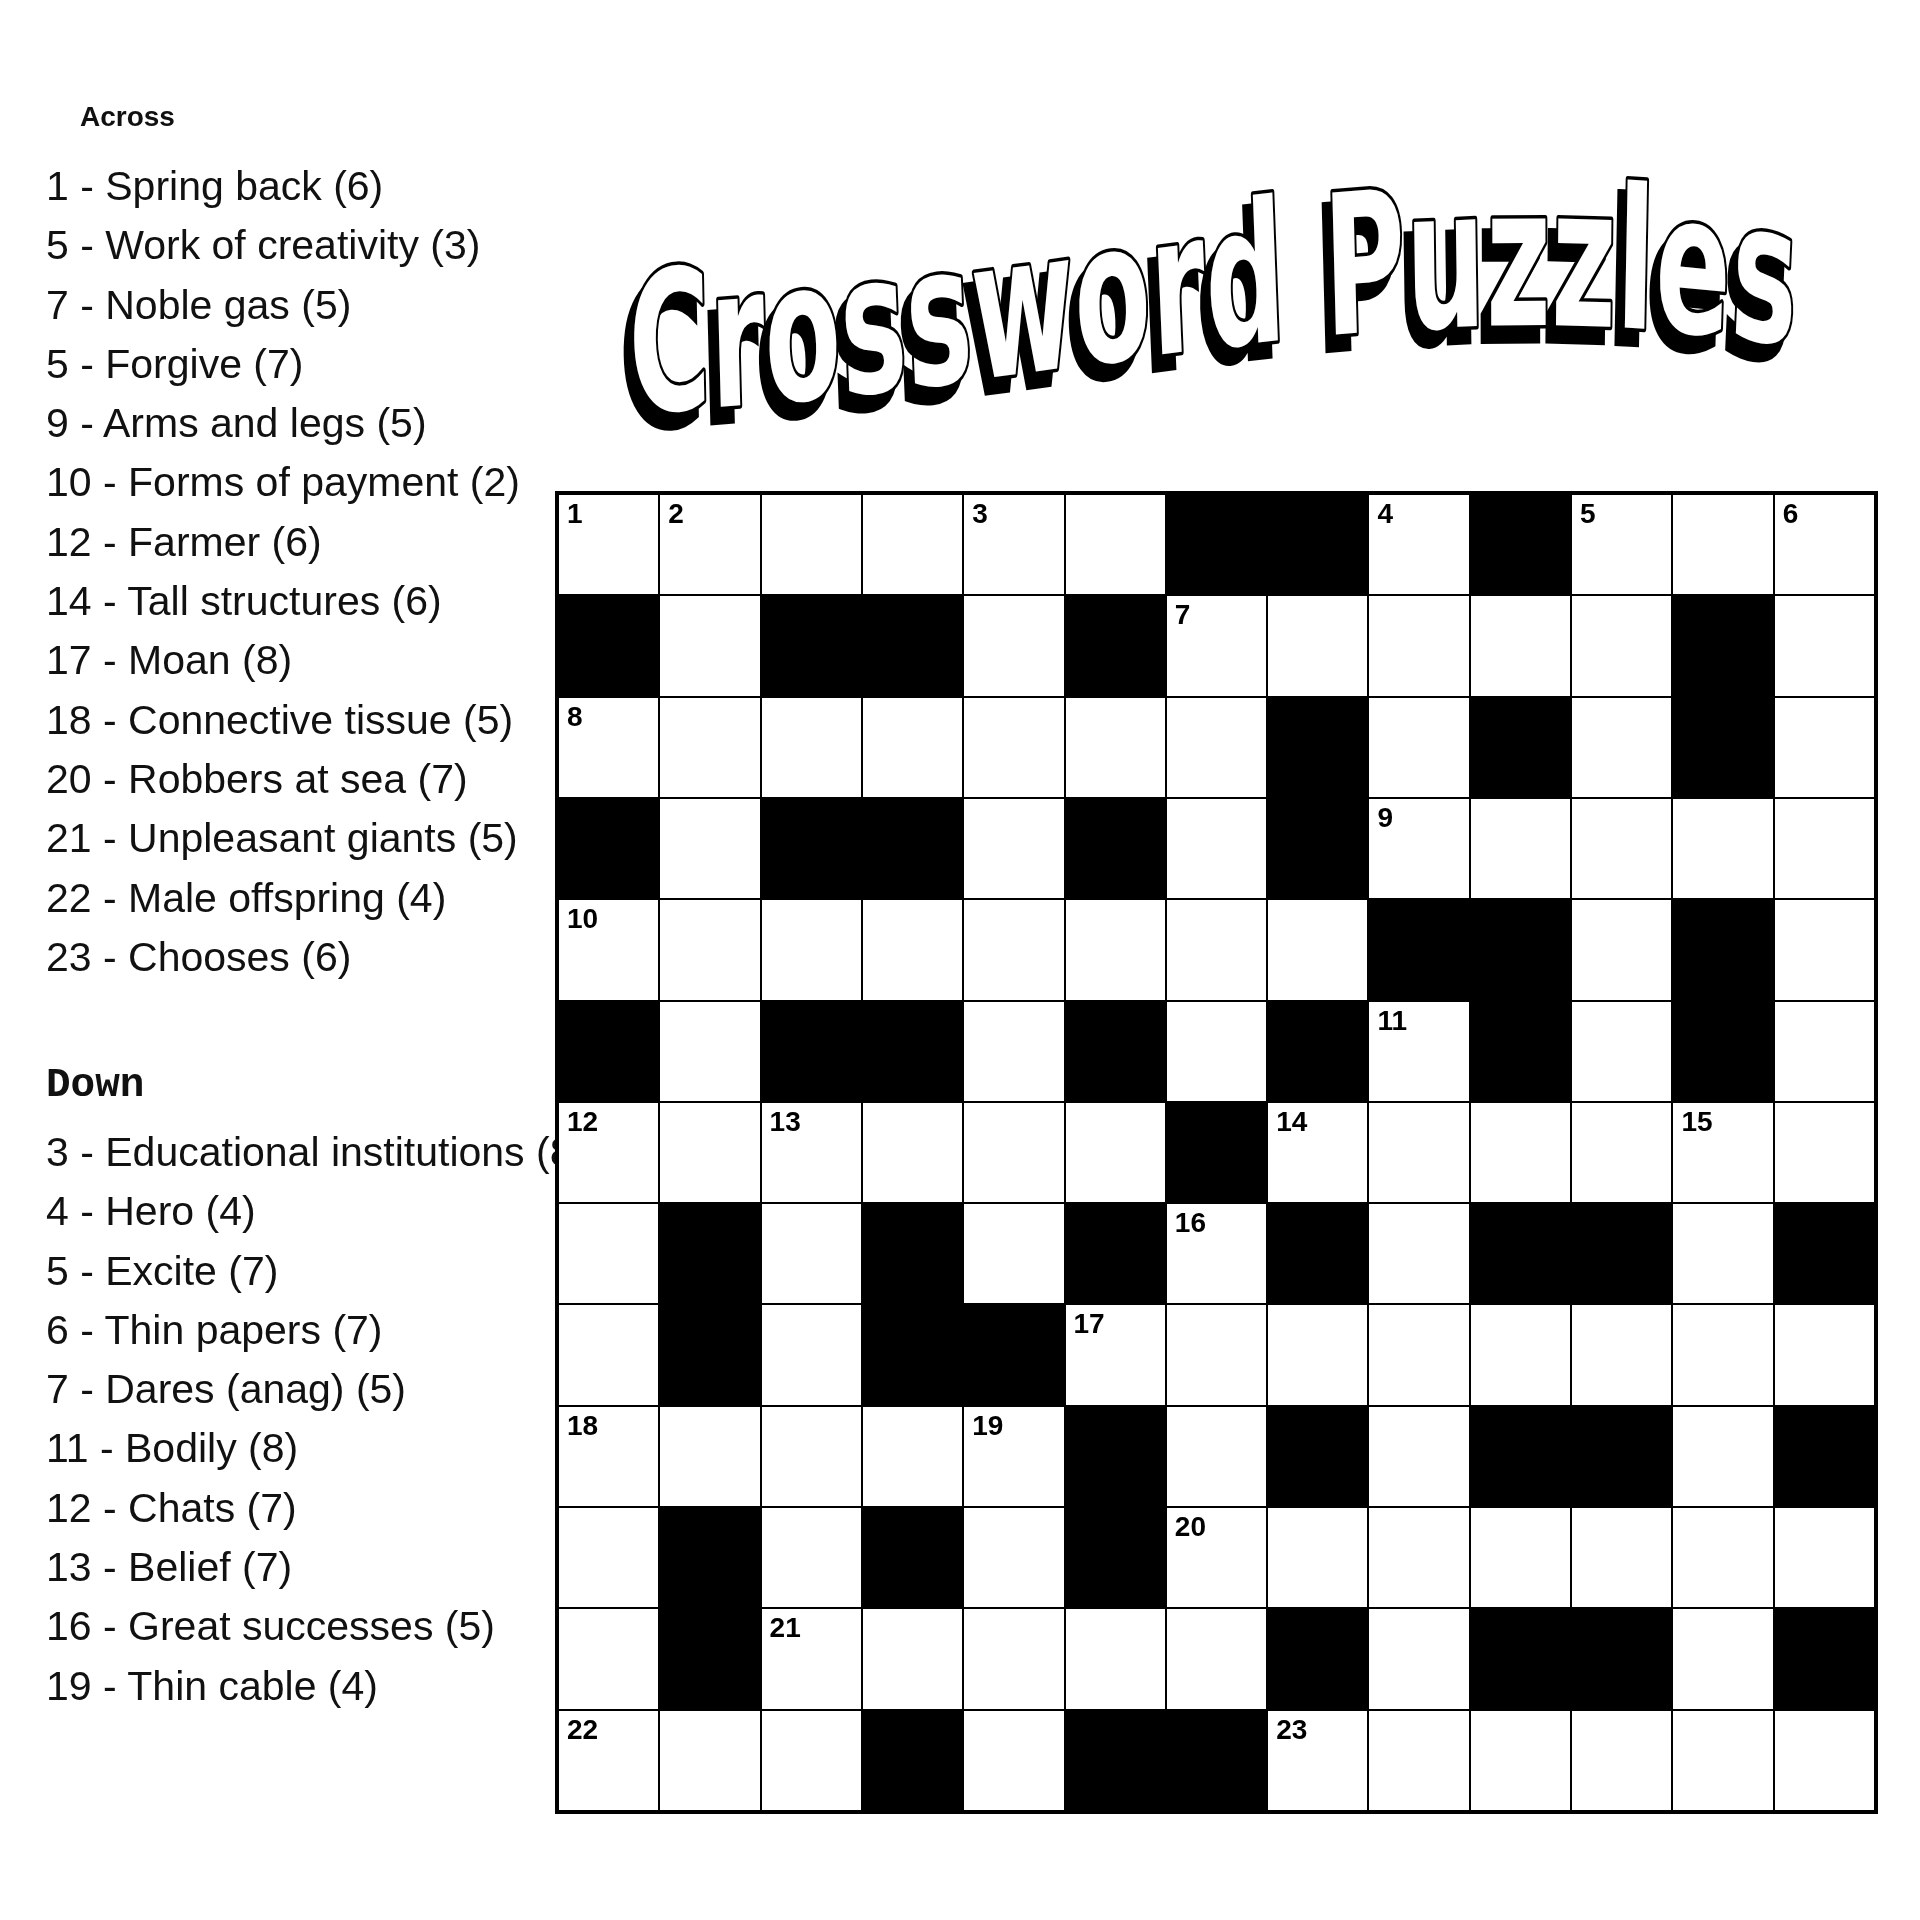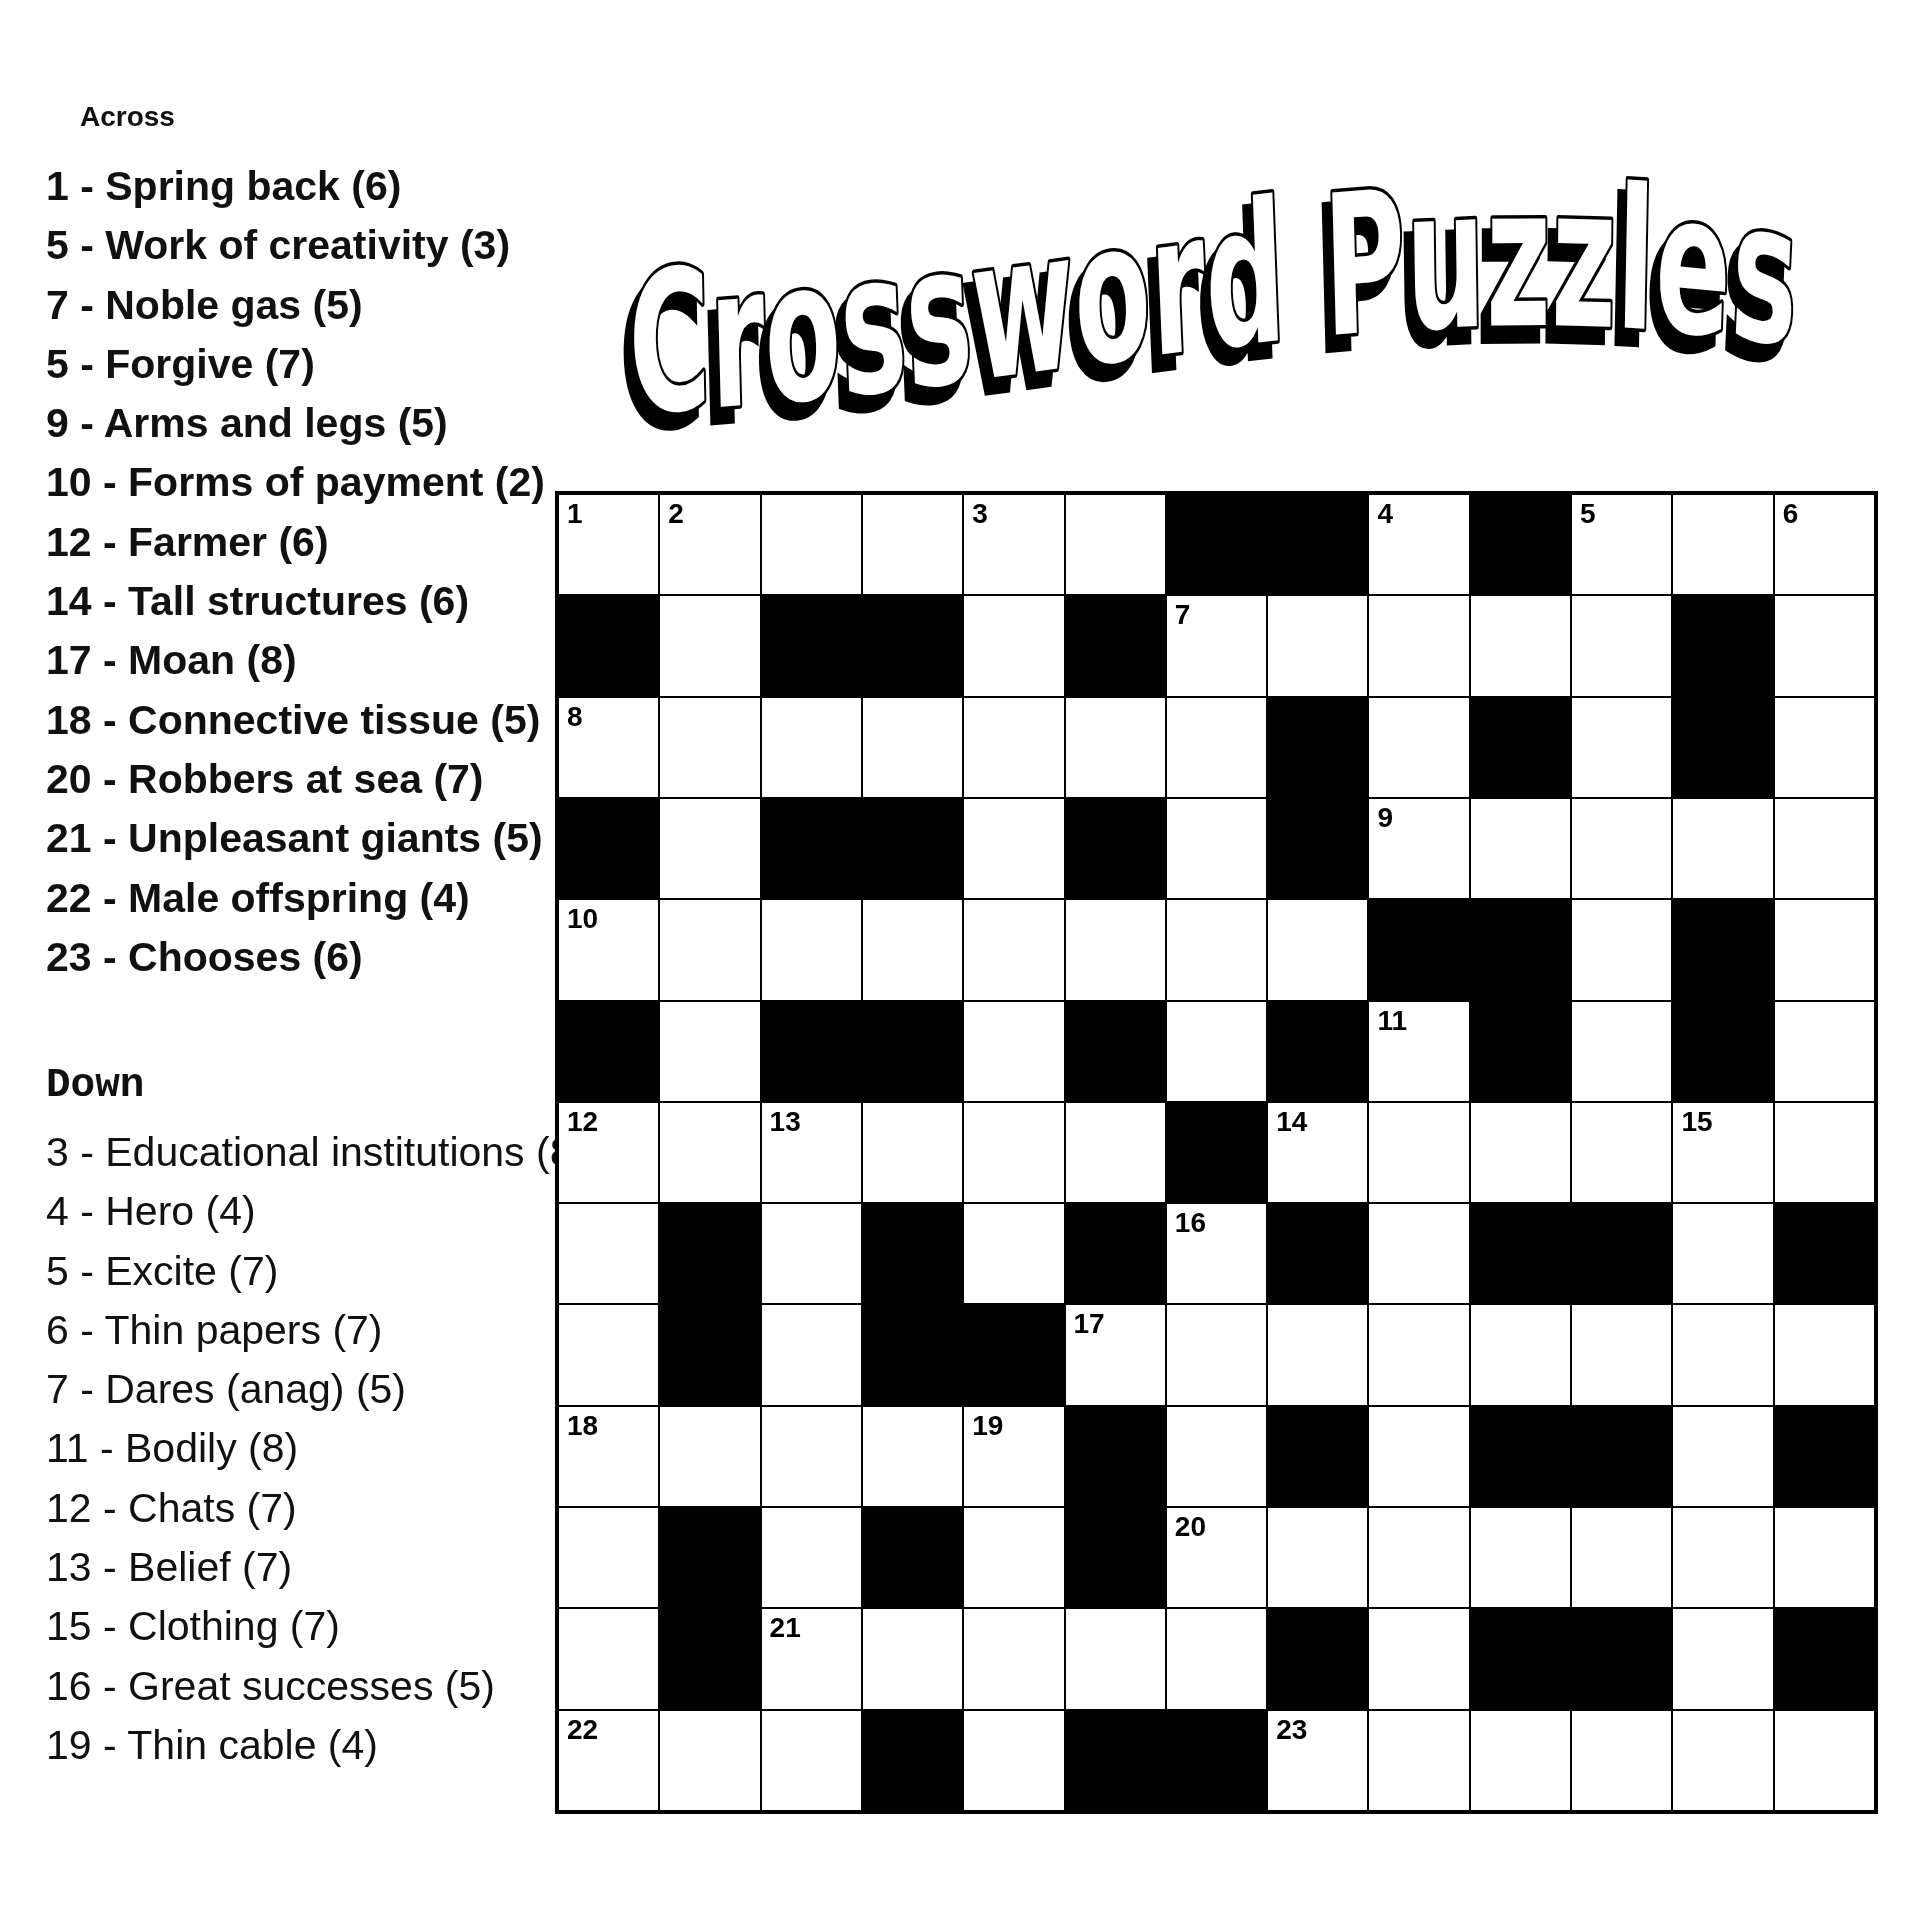--- a/index.html
+++ b/index.html
@@ -23,21 +23,21 @@
   #down-heading   { left: 46px;  top: 1062px; font-size: 41px; font-family: Liberation Mono, monospace; }
 
   .clue-list {
     position: absolute;
     left: 46px;
     font-size: 41px;
     line-height: 59.3px;
     color: #111;
     white-space: nowrap;
   }
-  #across-list { top: 157px; font-weight: bold; }
+  #across-list { top: 157px; }
   #down-list   { top: 1123px; }
 
   
   #title-svg {
     position: absolute;
     left: 0; top: 0;
     width: 1920px; height: 480px;
     overflow: visible;
   }
   .title-text, .title-shadow-text {
@@ -121,21 +121,20 @@
 <div id="down-heading" class="section-heading">Down</div>
 <div id="down-list" class="clue-list">
     <div class="clue-line">3 - Educational institutions (8)</div>
     <div class="clue-line">4 - Hero (4)</div>
     <div class="clue-line">5 - Excite (7)</div>
     <div class="clue-line">6 - Thin papers (7)</div>
     <div class="clue-line">7 - Dares (anag) (5)</div>
     <div class="clue-line">11 - Bodily (8)</div>
     <div class="clue-line">12 - Chats (7)</div>
     <div class="clue-line">13 - Belief (7)</div>
-    <div class="clue-line">15 - Clothing (7)</div>
     <div class="clue-line">16 - Great successes (5)</div>
     <div class="clue-line">19 - Thin cable (4)</div>
   </div>
 
 <div id="grid">
     <div class="cell">
       <span class="num">1</span>
     </div>
     <div class="cell">
       <span class="num">2</span>

